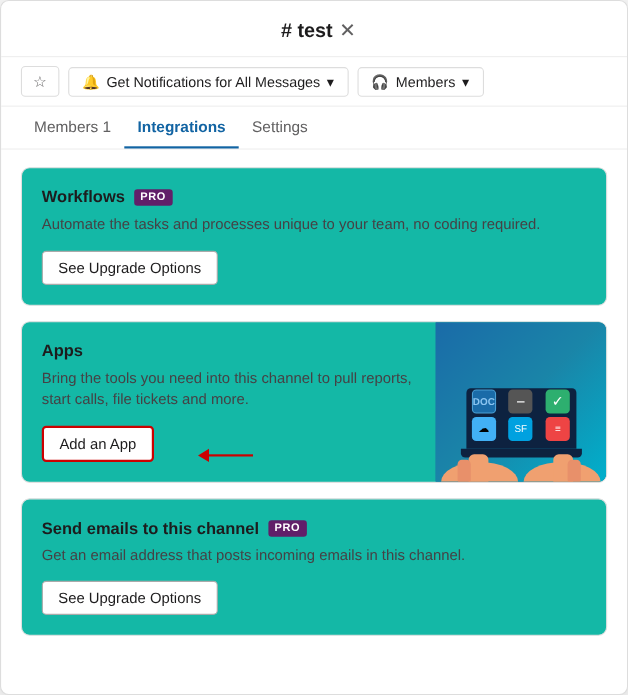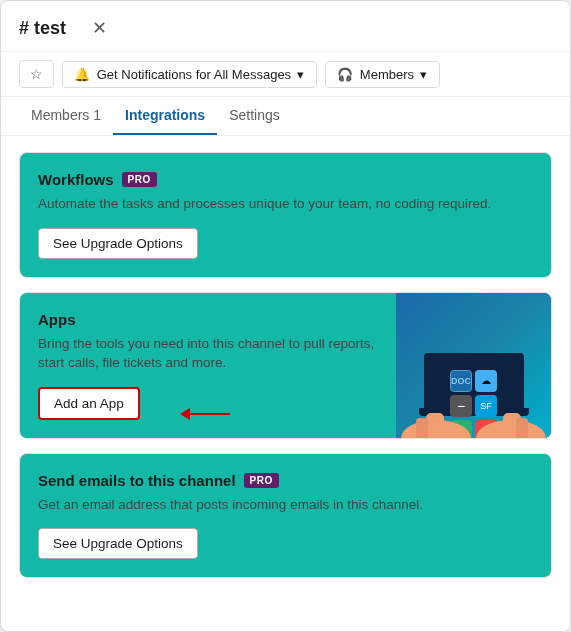--- a/index.html
+++ b/index.html
@@ -18,24 +18,23 @@
       border: 1px solid #ddd;
       border-radius: 8px;
       box-shadow: 0 4px 20px rgba(0,0,0,0.15);
       overflow: hidden;
       display: flex;
       flex-direction: column;
     }
     .title-bar {
       display: flex;
       align-items: center;
-      justify-content: flex-start;
+      justify-content: center;
       padding: 14px 4px 10px 18px;
       border-bottom: 1px solid #eee;
-      gap: 20px;
     }
     .title-text {
       font-size: 18px;
       font-weight: 700;
       color: #1d1c1d;
     }
     .close-btn {
       background: none;
       border: none;
       cursor: pointer;
@@ -203,24 +202,24 @@
     }
     .laptop-screen {
       width: 100px;
       height: 55px;
       background: #0d2240;
       border-radius: 4px 4px 0 0;
       margin: 0 auto;
       position: relative;
       display: flex;
       align-items: center;
-      justify-content: center;
       flex-wrap: wrap;
       gap: 3px;
-      padding: 17px;
+      padding: 1px;
+      flex-direction: column;
     }
     .app-icon {
       width: 22px;
       height: 22px;
       border-radius: 4px;
       display: flex;
       align-items: center;
       justify-content: center;
       font-size: 10px;
     }

